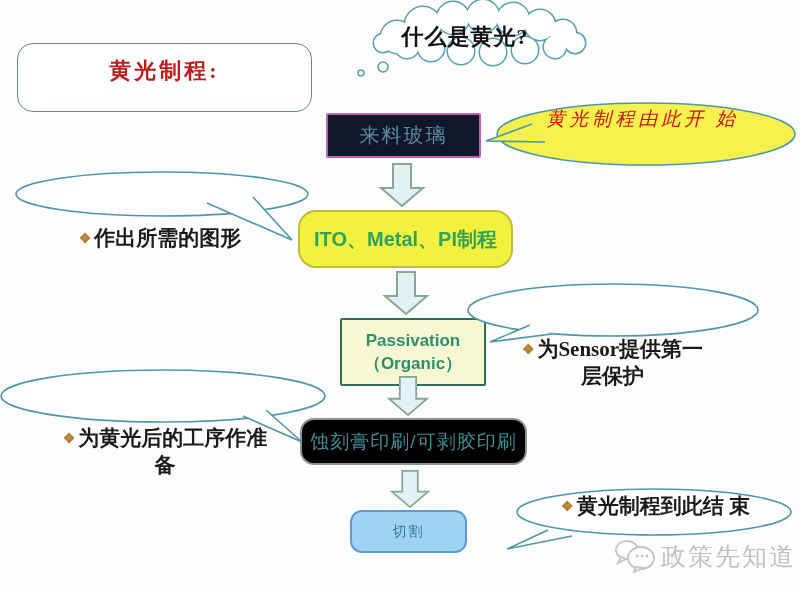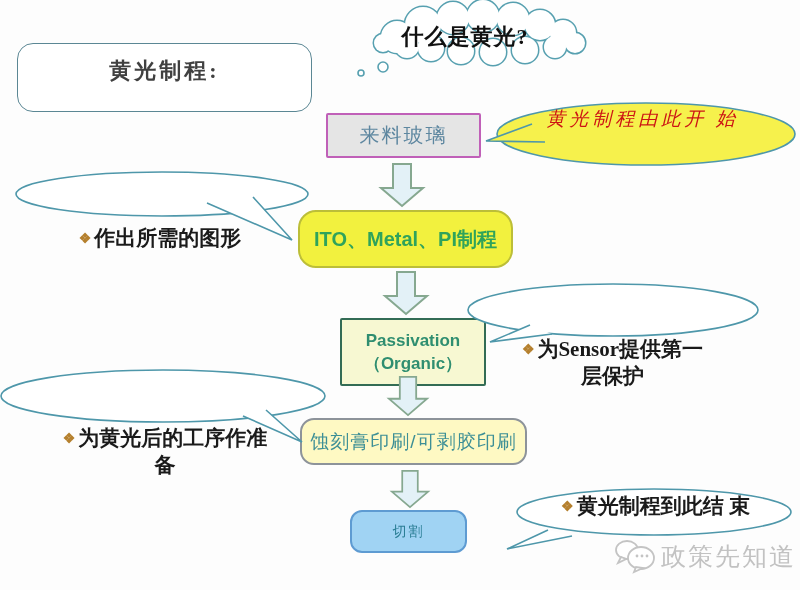--- a/index.html
+++ b/index.html
@@ -13,40 +13,40 @@
   
   .proc-box{
     position:absolute;display:flex;align-items:center;justify-content:center;
     box-sizing:border-box;text-align:center;
   }
   .title-box{
     left:17px;top:43px;width:295px;height:69px;
     border:1.5px solid #5b8794;border-radius:16px;background:#ffffff;
     align-items:flex-start;padding-top:12px;
     font-family:"Liberation Serif","DejaVu Serif",serif;
-    font-weight:bold;font-size:22px;letter-spacing:3px;color:#404040;
+    font-weight:bold;font-size:22px;letter-spacing:3px;color:#b91c1c;
   }
   .glass-box{
     left:326px;top:113px;width:155px;height:45px;
-    background:#e5e5e5;border:2px solid #c060b8;border-radius:2px;
+    background:#0f172a;border:2px solid #c060b8;border-radius:2px;
     font-size:20px;color:#5e87a0;letter-spacing:2px;
   }
   .ito-box{
     left:298px;top:210px;width:215px;height:58px;
     background:#f2f13e;border:2px solid #bcbe38;border-radius:18px;
     font-size:20px;font-weight:700;color:#2fa35b;text-align:center;
   }
   .pass-box{
     left:340px;top:318px;width:146px;height:68px;
     background:#f7f8d2;border:2px solid #336c55;border-radius:2px;
     flex-direction:column;font-size:17px;font-weight:600;color:#2f8e70;line-height:23px;
   }
   .print-box{
     left:300px;top:418px;width:227px;height:47px;
-    background:#fef9c3;border:2px solid #8d939a;border-radius:14px;
+    background:#000000;border:2px solid #8d939a;border-radius:14px;
     font-size:19px;color:#3d8f96;letter-spacing:1px;
   }
   .cut-box{
     left:350px;top:510px;width:117px;height:43px;
     background:#a0d3f3;border:2px solid #5e9bd2;border-radius:12px;
     font-size:14px;color:#2b7e95;letter-spacing:2px;
   }
 
   
   .note{

